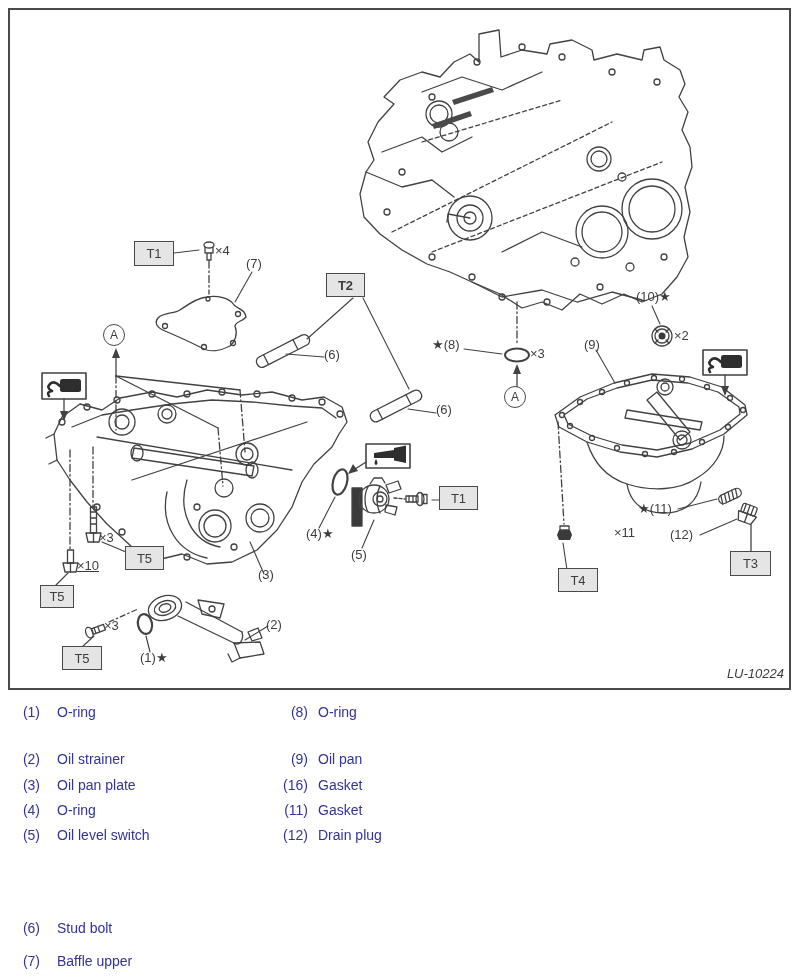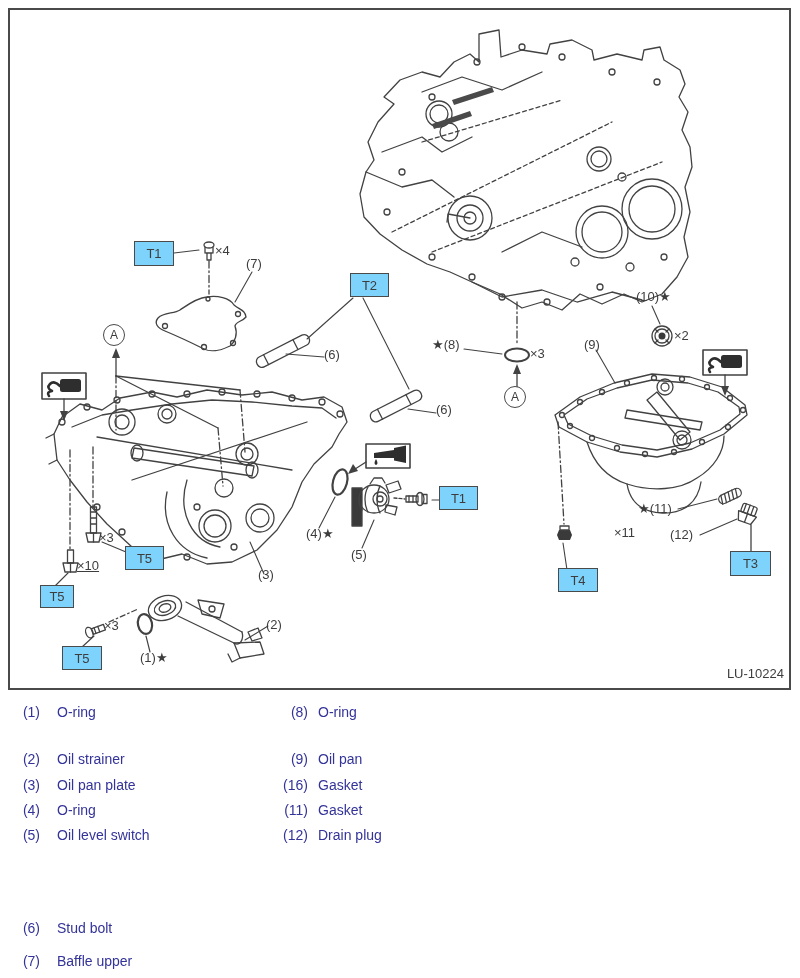--- a/index.html
+++ b/index.html
@@ -3,27 +3,27 @@
 <meta charset="utf-8">
 <style>
   html,body{margin:0;padding:0;background:#ffffff;}
   body{width:800px;height:978px;position:relative;overflow:hidden;
        font-family:"Liberation Sans","DejaVu Sans",sans-serif;}
   .stage{position:absolute;inset:0;}
   .figure-box{position:absolute;left:8px;top:8px;width:779px;height:678px;
               border:2px solid #4a4a4a;background:#fff;}
   .art{position:absolute;left:0;top:0;}
   .lbl{position:absolute;color:#3d3d3d;font-size:13px;white-space:nowrap;}
-  .tbox{position:absolute;border:1.5px solid #4a4a4a;background:#7dd3fc;
+  .tbox{position:absolute;border:1.5px solid #4a4a4a;background:#e5e5e5;
         display:flex;align-items:center;justify-content:center;
         font-size:13px;color:#3d3d3d;}
   .amark{position:absolute;width:20px;height:20px;border:1.5px solid #4a4a4a;
          border-radius:50%;display:flex;align-items:center;justify-content:center;
          font-size:12px;color:#3d3d3d;background:#fff;}
-  .lucode{position:absolute;right:16px;top:666px;font-size:13px;color:#3d3d3d;}
+  .lucode{position:absolute;right:16px;top:666px;font-size:13px;color:#3d3d3d;font-style:italic;}
   .legend{position:absolute;left:0;top:0;width:100%;}
   .lrow{position:absolute;width:100%;height:18px;font-size:14px;color:#333399;}
   .lnum-l{position:absolute;left:10px;width:30px;text-align:right;}
   .lname-l{position:absolute;left:57px;}
   .lnum-r{position:absolute;left:270px;width:38px;text-align:right;}
   .lname-r{position:absolute;left:318px;}
 </style>
 </head>
 <body>
 
@@ -332,21 +332,21 @@
       </g>
     </svg>
   </div>
 
   <div class="tbox" style="left:134px;top:241px;width:38px;height:23px;">
       <span>T1</span>
     </div>
   <div class="lbl" style="left:215px;top:243px;">×4</div>
   <div class="lbl" style="left:246px;top:256px;">(7)</div>
 
-  <div class="tbox" style="left:350px;top:273px;width:37px;height:22px;">
+  <div class="tbox" style="left:326px;top:273px;width:37px;height:22px;font-weight:bold;">
       <span>T2</span>
     </div>
   <div class="lbl" style="left:324px;top:347px;">(6)</div>
   <div class="lbl" style="left:436px;top:402px;">(6)</div>
 
   <div class="lbl" style="left:432px;top:337px;">★(8)</div>
   <div class="lbl" style="left:530px;top:346px;">×3</div>
   <div class="amark" style="left:504px;top:386px;">
       <span>A</span>
     </div>

